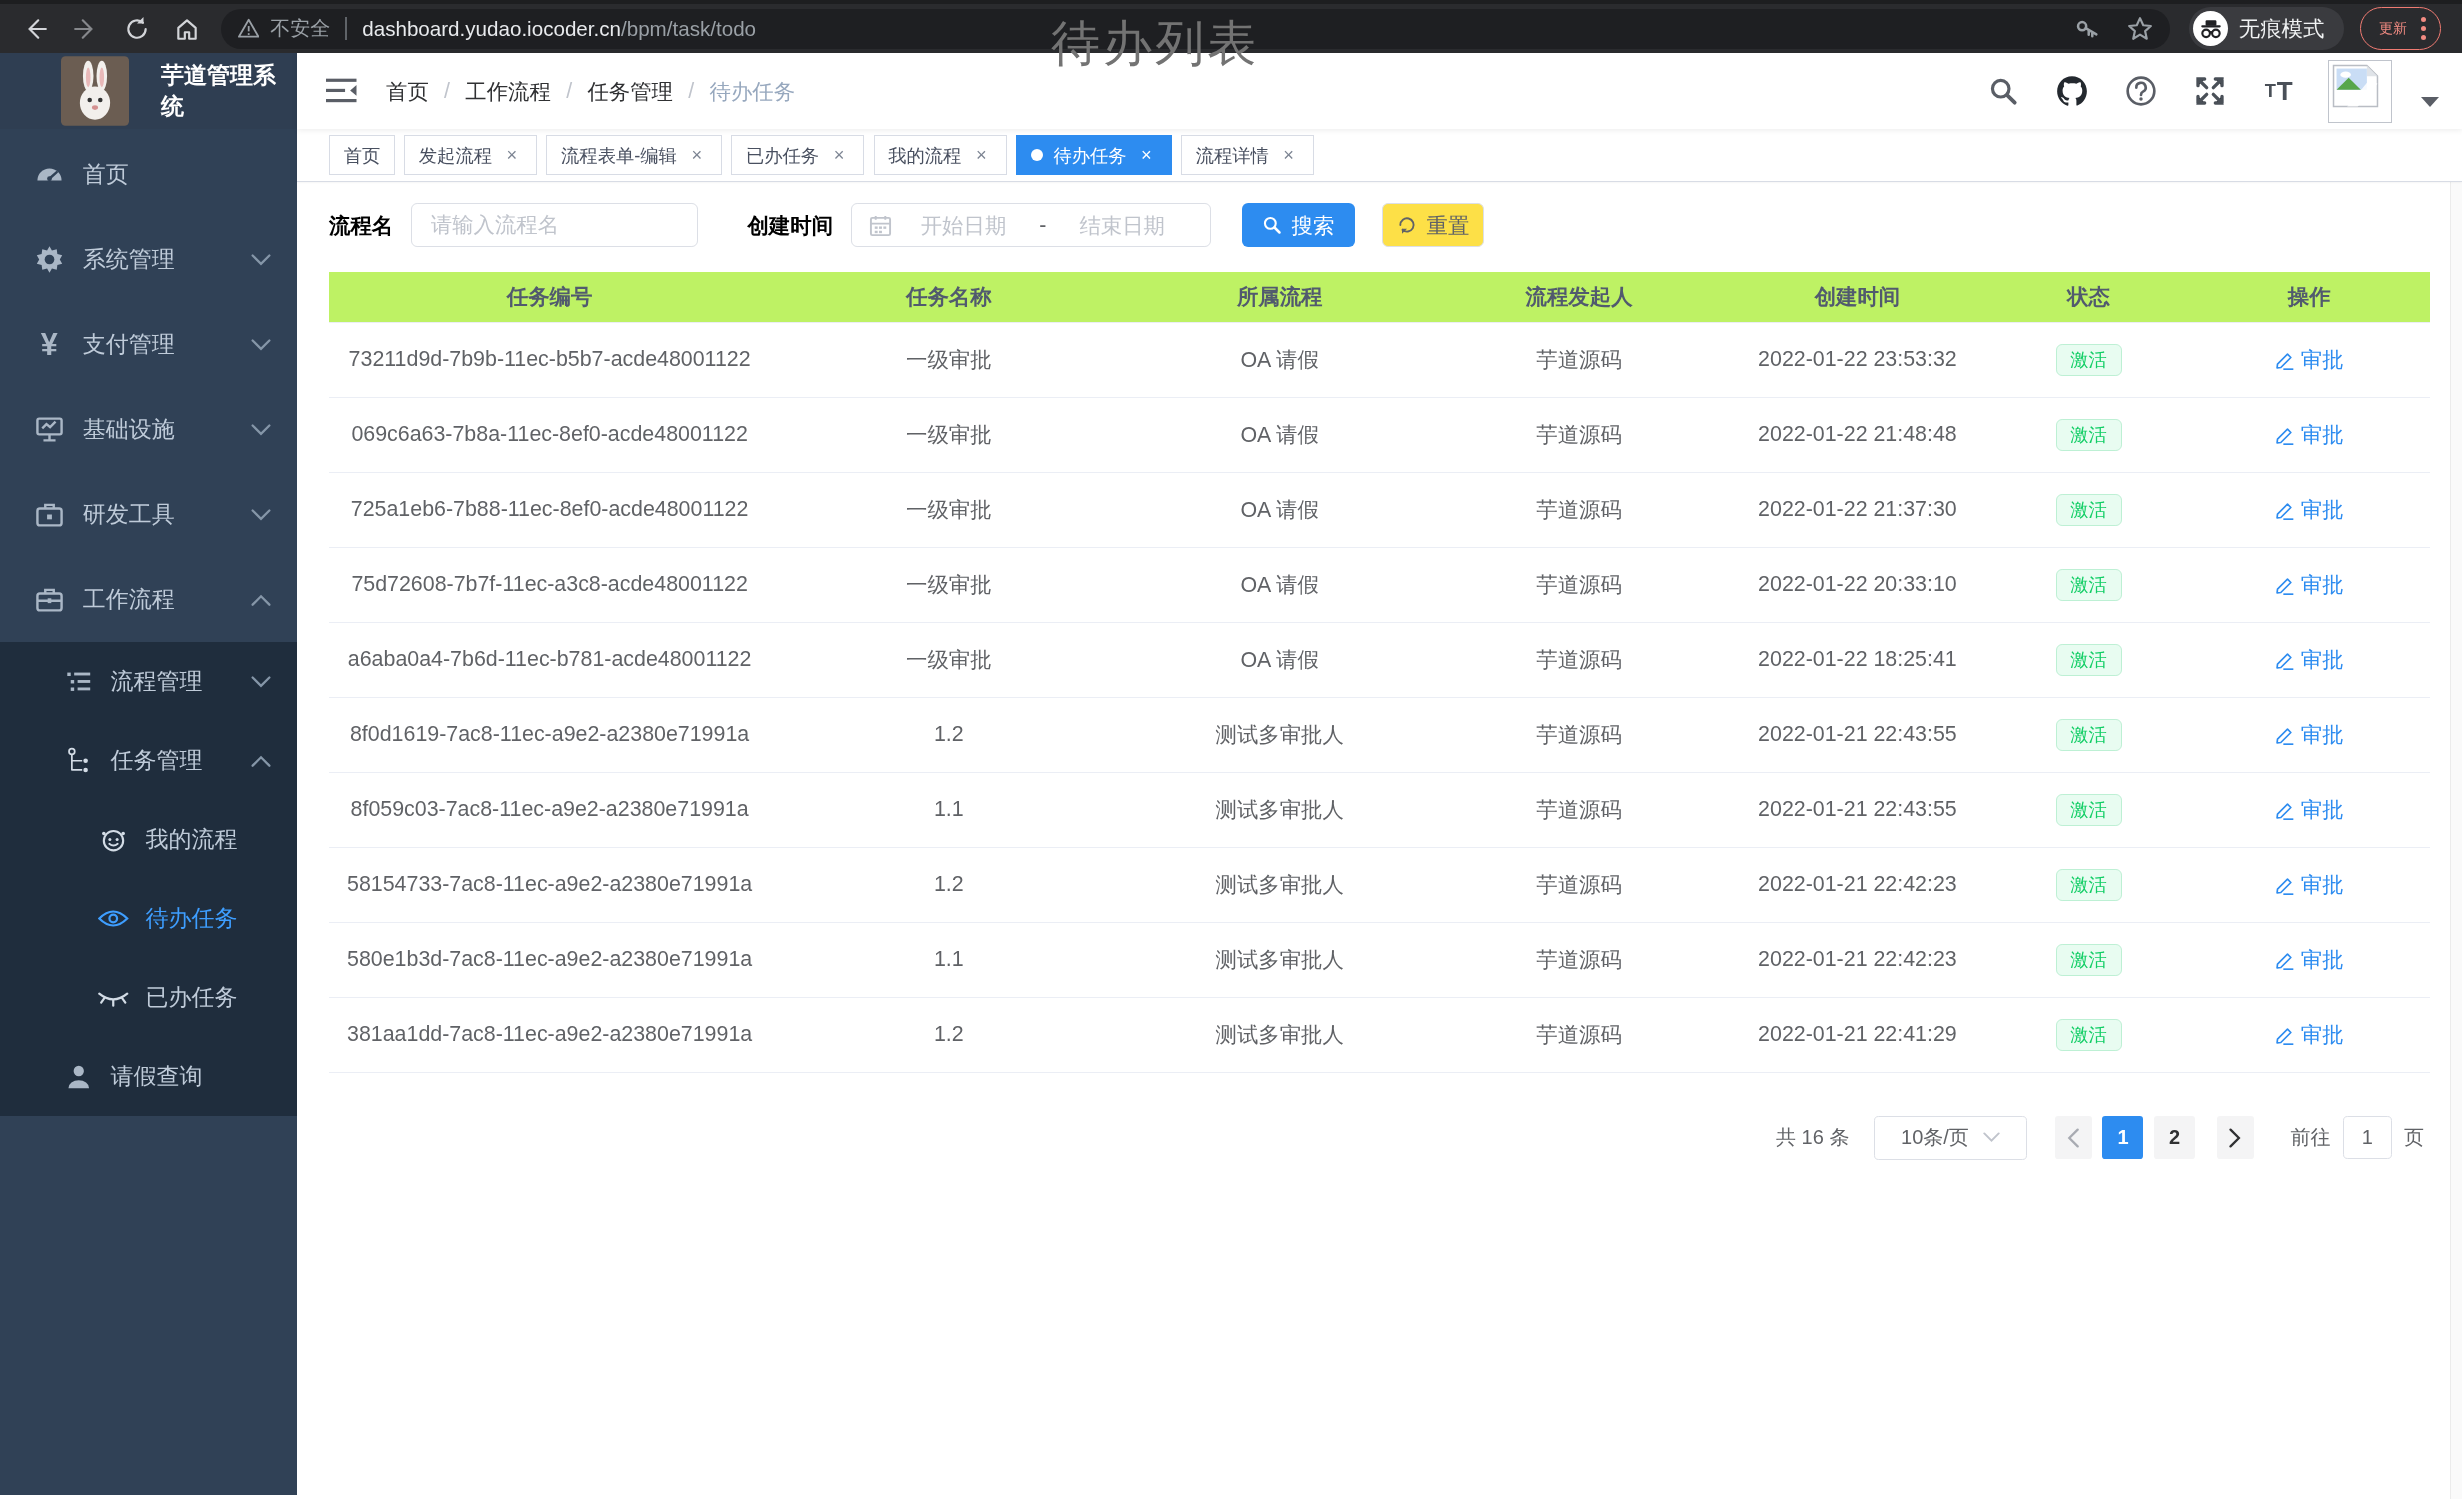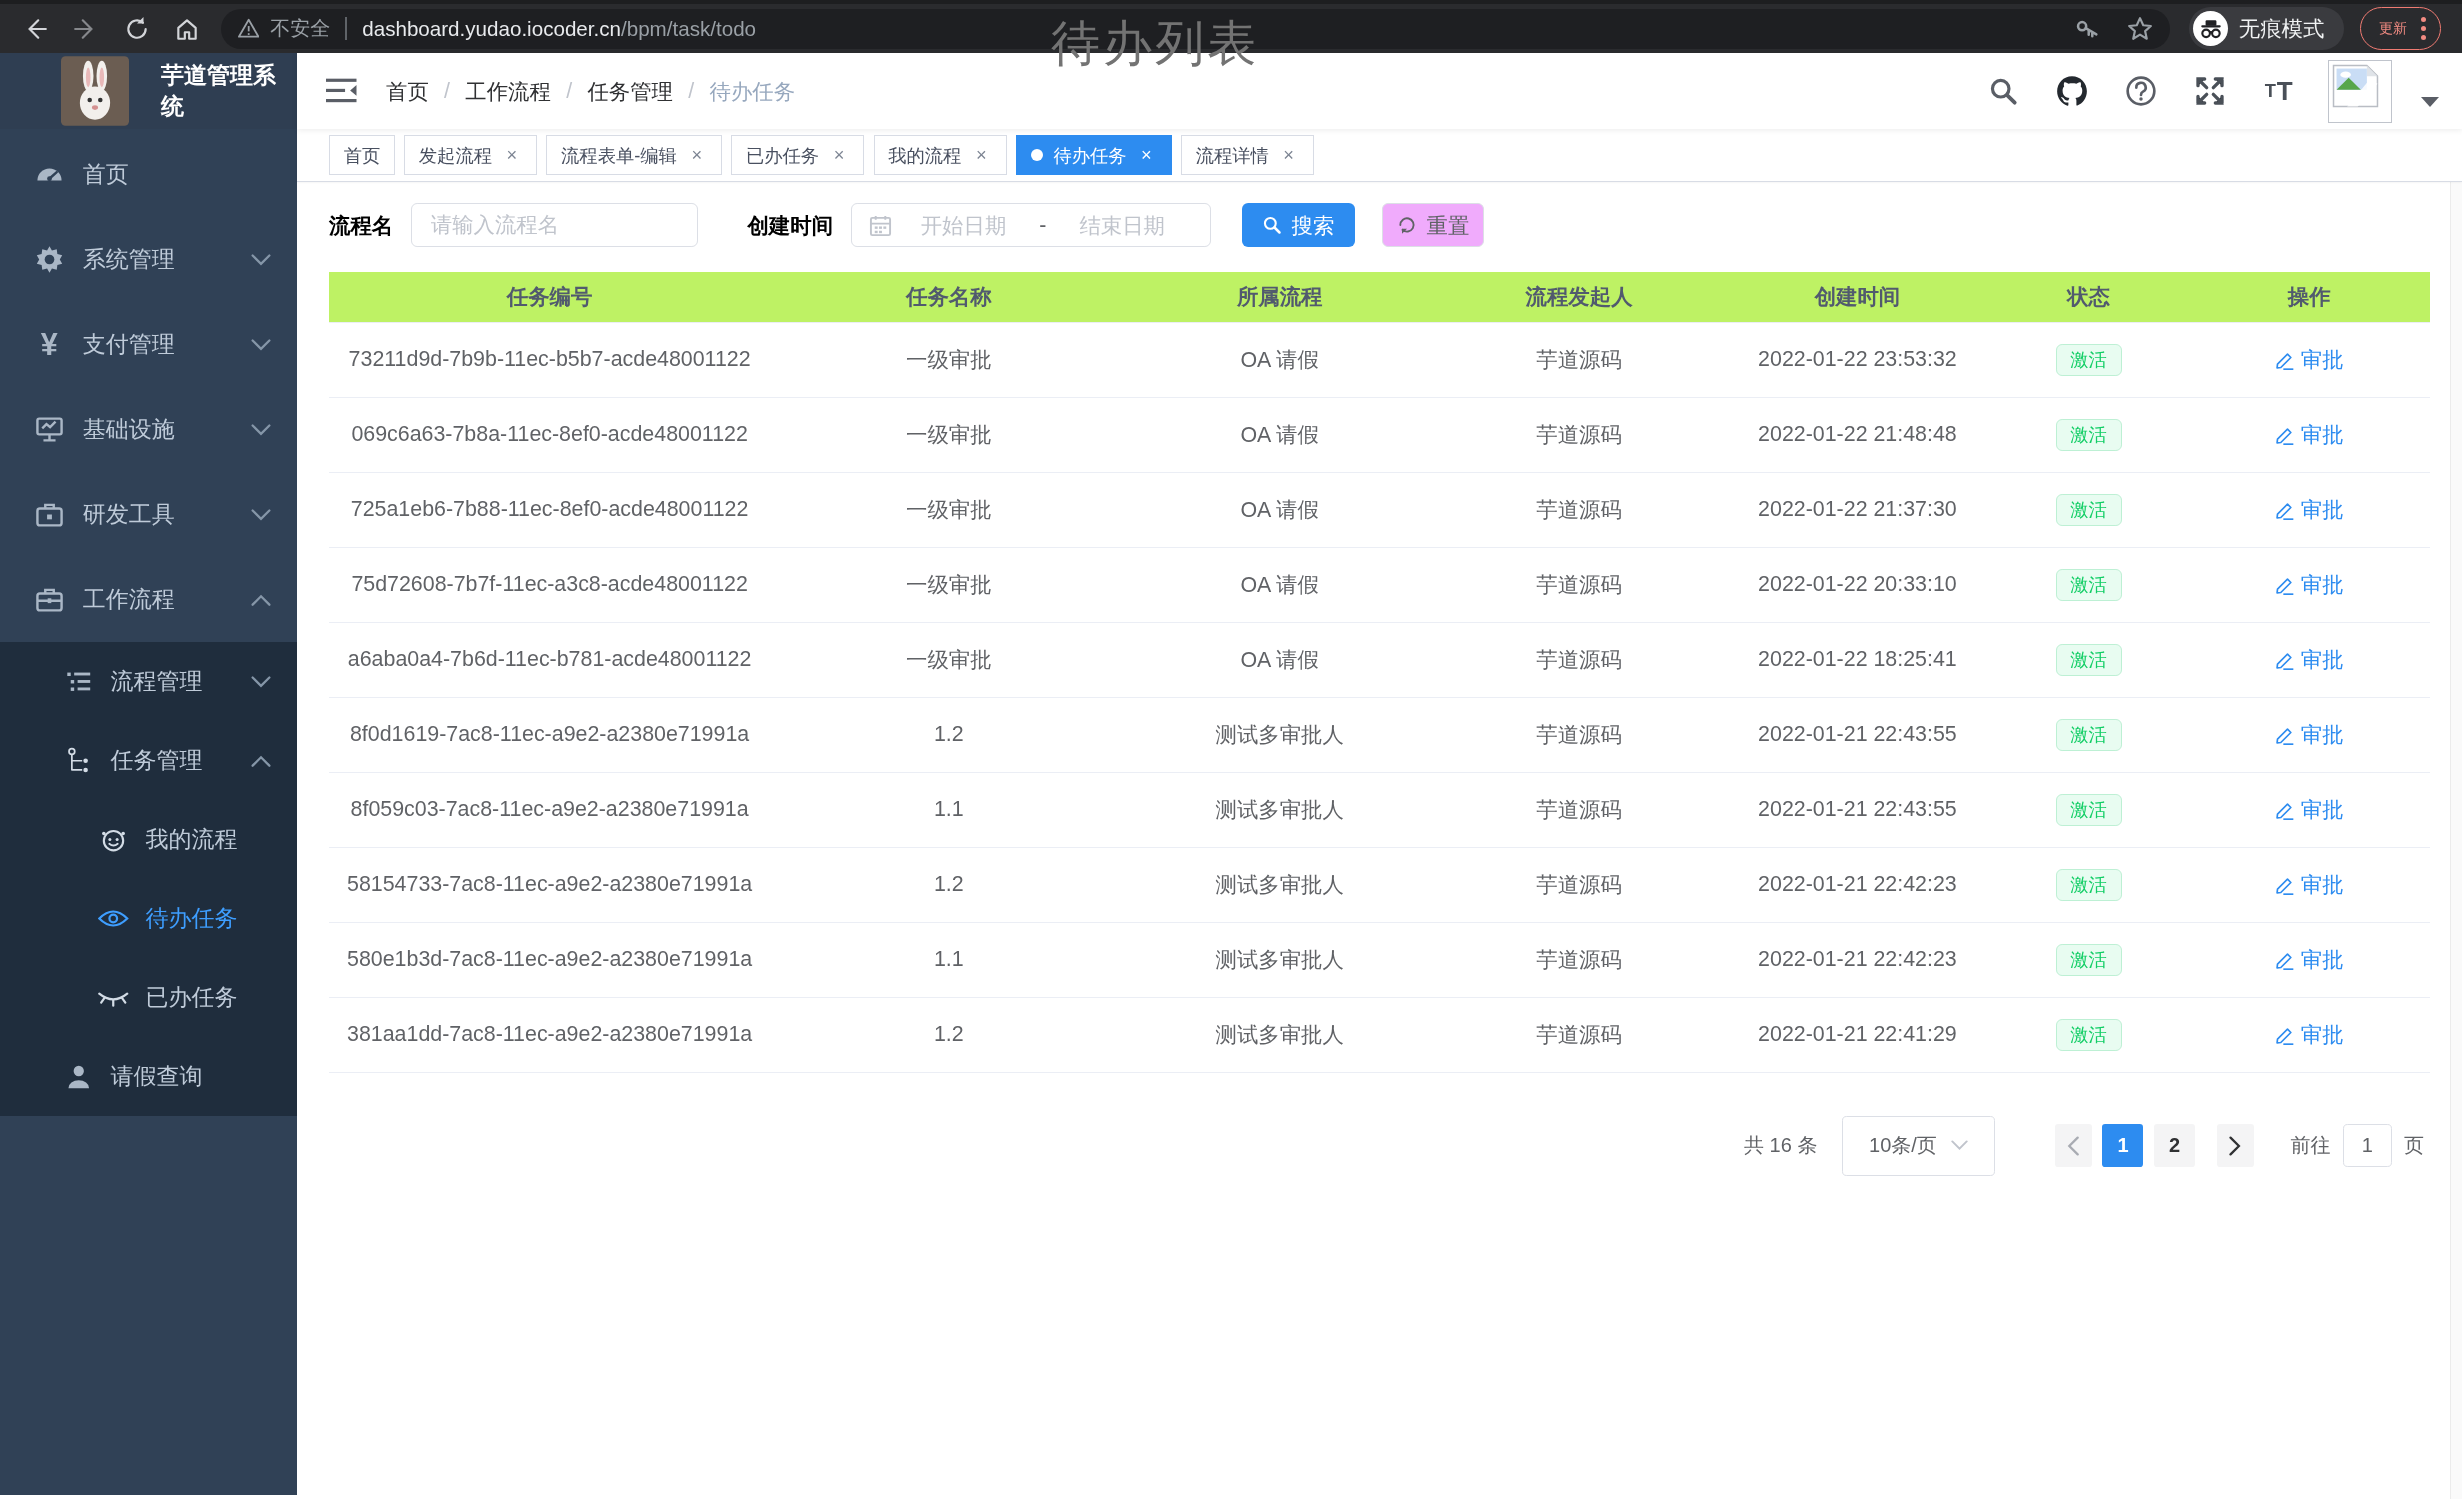--- a/index.html
+++ b/index.html
@@ -83,40 +83,40 @@
     padding:0 18.3px; color:#606266; outline:none; }
   .f-input::placeholder { color:#c0c4cc; }
   .gap1 { width:49px; }
   .daterange { width:360px; height:44px; border:1.5px solid #dcdfe6; border-radius:6.1px; display:flex;
     align-items:center; padding:0 17px; color:#c0c4cc; font-size:21.4px; cursor:text; }
   .daterange .ph { flex:1; text-align:center; }
   .daterange .sep { color:#606266; padding:0 4.6px; }
   .btn { height:44px; border-radius:6.1px; font-size:21.4px; display:inline-flex; align-items:center;
     justify-content:center; gap:9.2px; cursor:pointer; border:1.5px solid transparent; }
   .btn-primary { background:#2d8cf0; color:#fff; width:113px; margin-left:30.5px; }
-  .btn-plain { background:#f0abfc; border-color:#dcdfe6; color:#606266; width:102px; margin-left:27.5px; }
+  .btn-plain { background:#fde047; border-color:#dcdfe6; color:#606266; width:102px; margin-left:27.5px; }
 
   
   .table { margin-top:24.4px; width:100%; border-bottom:1.5px solid #ebeef5; }
   .tr, .th { display:flex; width:100%; }
   .th { background:#bef264; height:50px; }
   .th .td { color:#515a6e; font-weight:600; }
   .tr { height:75px; border-top:1.5px solid #ebeef5; background:#fff; }
   .td { display:flex; align-items:center; justify-content:center; font-size:21.4px; color:#606266; overflow:hidden; }
   .c1{width:21%;} .c2{width:17%;} .c3{width:14.5%;} .c4{width:14%;} .c5{width:12.5%;} .c6{width:9.5%;} .c7{width:11.5%;}
   .tagok { background:#e8fcf1; border:1.5px solid #bdf0d4; color:#13ce66; font-size:18.3px; border-radius:6.1px;
     padding:6.1px 13.7px; line-height:1; }
   .act { color:#2d8cf0; display:inline-flex; align-items:center; gap:6.1px; cursor:pointer; font-size:21.4px; text-decoration:none; }
 
   
   .pager { margin-top:43px; display:flex; align-items:center; justify-content:flex-end; padding-right:6.1px;
     font-size:20px; color:#606266; }
   .total { margin-right:24.4px; }
-  .psize { width:153px; height:60px; border:1.5px solid #dcdfe6; border-radius:4.6px; display:flex; align-items:center;
-    justify-content:center; gap:13.7px; color:#606266; cursor:pointer; margin-right:60px; }
+  .psize { width:153px; height:44px; border:1.5px solid #dcdfe6; border-radius:4.6px; display:flex; align-items:center;
+    justify-content:center; gap:13.7px; color:#606266; cursor:pointer; margin-right:28px; }
   .pbtn { min-width:37px; height:43px; background:#f4f4f5; border-radius:3.1px; display:flex; align-items:center;
     justify-content:center; color:#303133; cursor:pointer; font-weight:bold; }
   .pnum { min-width:41px; margin:0 10.7px; }
   .pnum.on { background:#2d8cf0; color:#fff; }
   .goto { margin-left:37px; display:flex; align-items:center; gap:12.2px; }
   .goto input { width:49px; height:43px; border:1.5px solid #dcdfe6; border-radius:4.6px; text-align:center;
     font-size:20px; color:#606266; outline:none; }
   .chev-gray { stroke:#a8abb2; } .chev-dark { stroke:#303133; }
 
   

